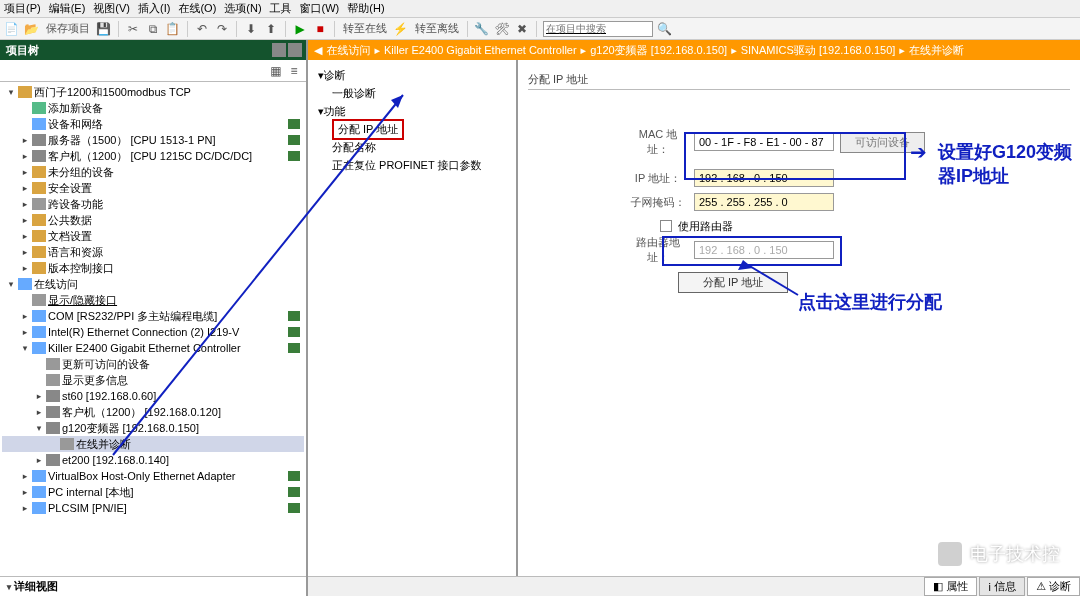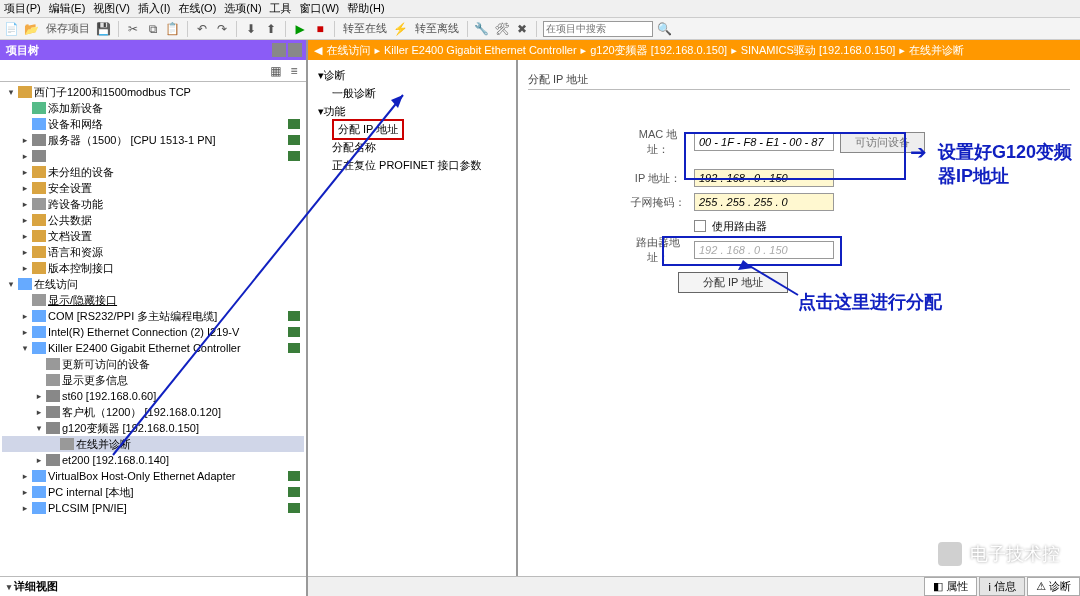--- a/index.html
+++ b/index.html
@@ -6,21 +6,21 @@
 body { background: #fff; width: 1080px; height: 596px; overflow: hidden; position: relative; }
 .menubar { height: 18px; background: #f0f0f0; border-bottom: 1px solid #ccc; display: flex; align-items: center; padding: 0 4px; gap: 8px; }
 .menubar span { cursor: pointer; }
 .toolbar { height: 22px; background: #f4f4f4; border-bottom: 1px solid #ccc; display: flex; align-items: center; padding: 0 4px; gap: 4px; }
 .tb-icon { width: 16px; height: 16px; display: inline-flex; align-items: center; justify-content: center; cursor: pointer; font-size: 12px; color: #555; }
 .tb-sep { width: 1px; height: 16px; background: #ccc; margin: 0 2px; }
 .tb-label { color: #555; margin: 0 2px; }
 .tb-input { border: 1px solid #999; height: 16px; padding: 0 2px; font-size: 10px; }
 .main { display: flex; height: calc(100% - 40px); }
 .left { width: 308px; background: #fff; border-right: 2px solid #999; display: flex; flex-direction: column; }
-.left-header { background: #8b5cf6; color: #fff; height: 20px; display: flex; align-items: center; padding: 0 6px; font-weight: bold; position: relative; }
+.left-header { background: #14532d; color: #fff; height: 20px; display: flex; align-items: center; padding: 0 6px; font-weight: bold; position: relative; }
 .left-header .icons { position: absolute; right: 4px; display: flex; gap: 2px; }
 .left-header .icons span { width: 14px; height: 14px; background: #888; display: inline-block; }
 .tabs { height: 22px; border-bottom: 1px solid #bbb; display: flex; margin-top: 2px; }
 .tab { padding: 2px 10px; border: 1px solid #bbb; border-bottom: none; background: #fff; margin-left: 2px; }
 .tab-tools { height: 22px; border-bottom: 1px solid #bbb; display: flex; align-items: center; justify-content: flex-end; padding: 0 4px; gap: 2px; }
 .tree { flex: 1; overflow-y: auto; padding: 2px; }
 .tree-row { display: flex; align-items: center; height: 16px; gap: 2px; white-space: nowrap; position: relative; }
 .tree-row.hl { background: #d0d6e8; }
 .tgl { width: 10px; text-align: center; cursor: pointer; color: #444; font-size: 9px; }
 .ic { width: 14px; height: 12px; display: inline-block; }
@@ -40,21 +40,21 @@
 .mid-tree .m-row { height: 18px; display: flex; align-items: center; }
 .m-row.lvl1 { padding-left: 4px; }
 .m-row.lvl2 { padding-left: 18px; }
 .redbox { border: 2px solid #cc0000; padding: 1px 4px; }
 .content { flex: 1; padding: 6px 10px; position: relative; }
 .section-title { color: #444; margin: 6px 0 12px 0; }
 .section-title::after { content: ""; display: block; border-top: 1px solid #bbb; margin-top: 2px; }
 .form-area { margin-left: 100px; margin-top: 40px; }
 .form-row { display: flex; align-items: center; height: 24px; gap: 6px; }
 .form-row label { width: 60px; text-align: center; color: #555; }
-.field { border: 1px solid #999; height: 18px; padding: 0 4px; display: flex; align-items: center; min-width: 140px; background: #fff; font-style: italic; }
+.field { border: 1px solid #999; height: 18px; padding: 0 4px; display: flex; align-items: center; min-width: 140px; background: #fff; }
 .ip-field { background: #fff8d0; }
 .btn { border: 1px solid #888; background: #eee; padding: 2px 14px; cursor: pointer; color: #777; }
 .btn-assign { border: 1px solid #666; background: #f4f4f4; padding: 2px 24px; cursor: pointer; color: #333; }
 .bluebox1 { position: absolute; border: 2px solid #1020c0; }
 .annot { position: absolute; color: #1020c0; font-size: 18px; font-weight: bold; }
 .arrow-r { position: absolute; color: #1020c0; font-size: 20px; }
 svg.arrow-line { position: absolute; pointer-events: none; }
 .footer-tabs { position: absolute; bottom: 0; right: 0; height: 20px; background: #f0f0f0; border-top: 1px solid #bbb; display: flex; align-items: center; width: calc(100% - 0px); justify-content: flex-end; gap: 2px; }
 .ftab { border: 1px solid #aaa; background: #fff; padding: 1px 8px; display: flex; align-items: center; gap: 3px; }
 .ftab.active { background: #e5e5e5; }
@@ -98,21 +98,21 @@
   <span class="tb-icon" style="color:#c00">■</span>
   <span class="tb-sep"></span>
   <span class="tb-label">转至在线</span>
   <span class="tb-icon" style="color:#f80">⚡</span>
   <span class="tb-label">转至离线</span>
   <span class="tb-sep"></span>
   <span class="tb-icon">🔧</span>
   <span class="tb-icon">🛠</span>
   <span class="tb-icon">✖</span>
   <span class="tb-sep"></span>
-  <input class="tb-input" style="width: 110px;" placeholder="在项目中搜索">
+  <input class="tb-input" style="width: 110px; text-decoration: underline;" placeholder="在项目中搜索">
   <span class="tb-icon">🔍</span>
 </div>
 
 <div class="main">
   <div class="left">
     <div class="left-header">
       <span>项目树</span>
       <div class="icons">
           <span></span>
           <span></span>
@@ -141,20 +141,21 @@
         </div>
         <div class="tree-row" style="padding-left: 18px;">
           <span class="tgl">▸</span>
           <span class="ic ic-cpu"></span>
           <span>服务器（1500）  [CPU 1513-1 PN]</span>
           <span class="tail"></span>
         </div>
         <div class="tree-row" style="padding-left: 18px;">
           <span class="tgl">▸</span>
           <span class="ic ic-cpu"></span>
+          <span>客户机（1200）  [CPU 1215C DC/DC/DC]</span>
           <span class="tail"></span>
         </div>
         <div class="tree-row" style="padding-left: 18px;">
           <span class="tgl">▸</span>
           <span class="ic ic-folder"></span>
           <span>未分组的设备</span>
         </div>
         <div class="tree-row" style="padding-left: 18px;">
           <span class="tgl">▸</span>
           <span class="ic ic-folder"></span>
@@ -324,21 +325,21 @@
           </div>
           <div style="height:12px"></div>
           <div class="form-row">
             <label>IP 地址：</label>
             <div class="field ip-field">192 . 168 . 0   . 150</div>
           </div>
           <div class="form-row">
             <label>子网掩码：</label>
             <div class="field ip-field">255 . 255 . 255 . 0</div>
           </div>
-          <div class="form-row" style="margin-left:66px">
+          <div class="form-row" style="margin-left:32px">
             <span class="chk"></span>
             <span>使用路由器</span>
           </div>
           <div class="form-row">
             <label>路由器地址：</label>
             <div class="field" style="color:#aaa">192 . 168 . 0   . 150</div>
           </div>
           <div class="form-row" style="margin-left:50px;margin-top:8px">
             <button class="btn-assign">分配 IP 地址</button>
           </div>

